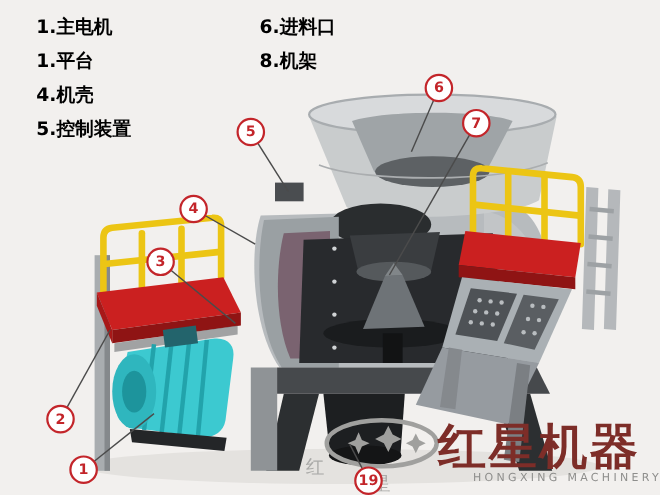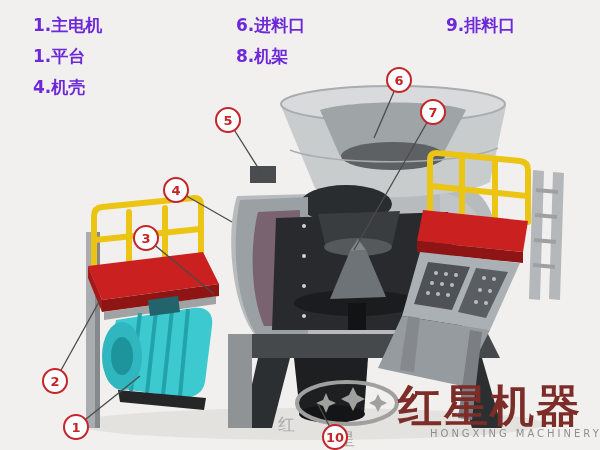--- a/index.html
+++ b/index.html
@@ -4,21 +4,21 @@
 <style>
   html,body{margin:0;padding:0}
   .stage{
     position:relative;width:600px;height:450px;overflow:hidden;
     background:#f2f0ee;
     font-family:"DejaVu Sans","Liberation Sans",sans-serif;
   }
   .machine-svg{position:absolute;left:0;top:0;width:600px;height:450px}
   .legend-col{position:absolute;top:10px}
   .legend-item{
-    font-size:17px;font-weight:700;color:#6d28d9;line-height:31px;white-space:nowrap;
+    font-size:17px;font-weight:700;color:#000000;line-height:31px;white-space:nowrap;
   }
   #callout-lines{position:absolute;left:0;top:0;width:600px;height:450px;pointer-events:none}
   #callout-lines line{stroke:#4b4b4b;stroke-width:1.3}
   .callout{
     position:absolute;width:26px;height:26px;box-sizing:border-box;border-radius:50%;
     background:#ffffff;border:2px solid #c3252a;color:#c3252a;
     font-weight:700;font-size:13px;display:flex;align-items:center;justify-content:center;
   }
   .wm-brand{font-size:44px;font-weight:700;fill:#7d2d28;letter-spacing:2px}
   .wm-sub{font-size:10px;fill:#8e8e8c;letter-spacing:3px}
@@ -173,34 +173,34 @@
       <line x1="399" y1="80" x2="374" y2="138"></line>
       <line x1="433" y1="112" x2="354" y2="250"></line>
       <line x1="335" y1="437" x2="318" y2="404"></line>
     </svg>
 
   <div class="legend">
     <div class="legend-col" style="left:33px">
       <div class="legend-item">1.主电机</div>
       <div class="legend-item">1.平台</div>
       <div class="legend-item">4.机壳</div>
+      <div class="legend-item">5.控制装置</div>
     </div>
     <div class="legend-col" style="left:236px">
       <div class="legend-item">6.进料口</div>
       <div class="legend-item">8.机架</div>
     </div>
     <div class="legend-col" style="left:446px">
-      <div class="legend-item">9.排料口</div>
     </div>
   </div>
 
   <div id="callout-layer">
       <div class="callout" style="left: 63px; top: 414px;">1</div>
       <div class="callout" style="left: 42px; top: 368px;">2</div>
       <div class="callout" style="left: 133px; top: 225px;">3</div>
       <div class="callout" style="left: 163px; top: 177px;">4</div>
       <div class="callout" style="left: 215px; top: 107px;">5</div>
       <div class="callout" style="left: 386px; top: 67px;">6</div>
       <div class="callout" style="left: 420px; top: 99px;">7</div>
-      <div class="callout" style="left: 322px; top: 424px;">10</div>
+      <div class="callout" style="left: 322px; top: 424px;">19</div>
     </div>
 
 </div>
 
 </body></html>

